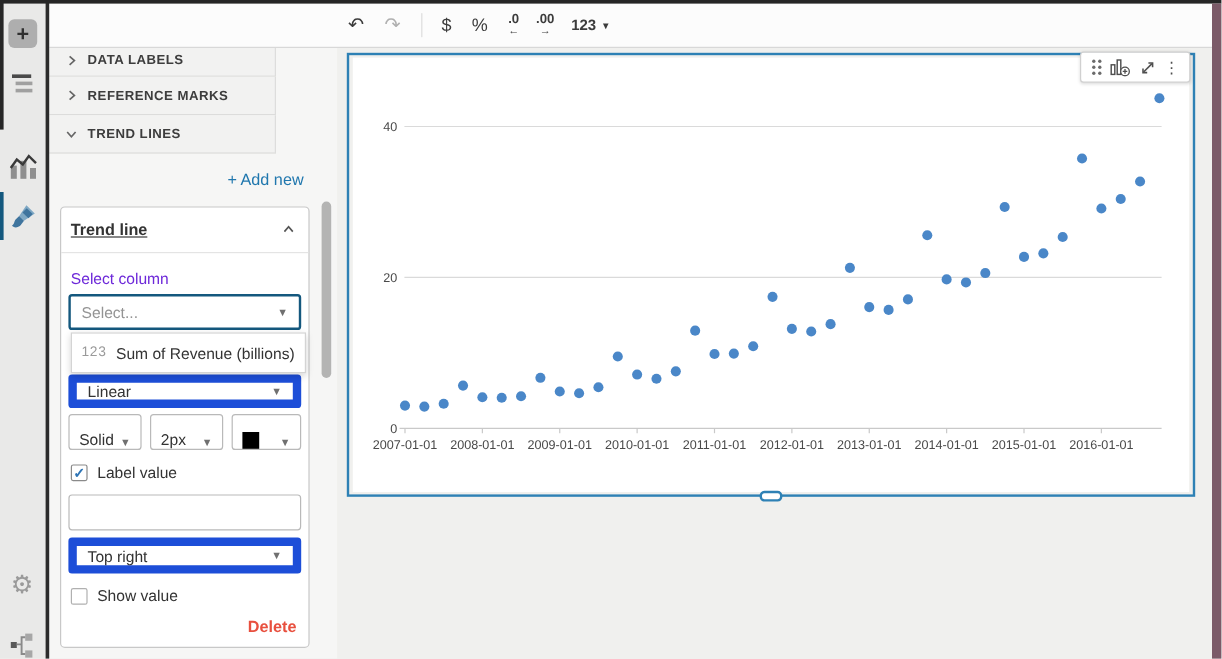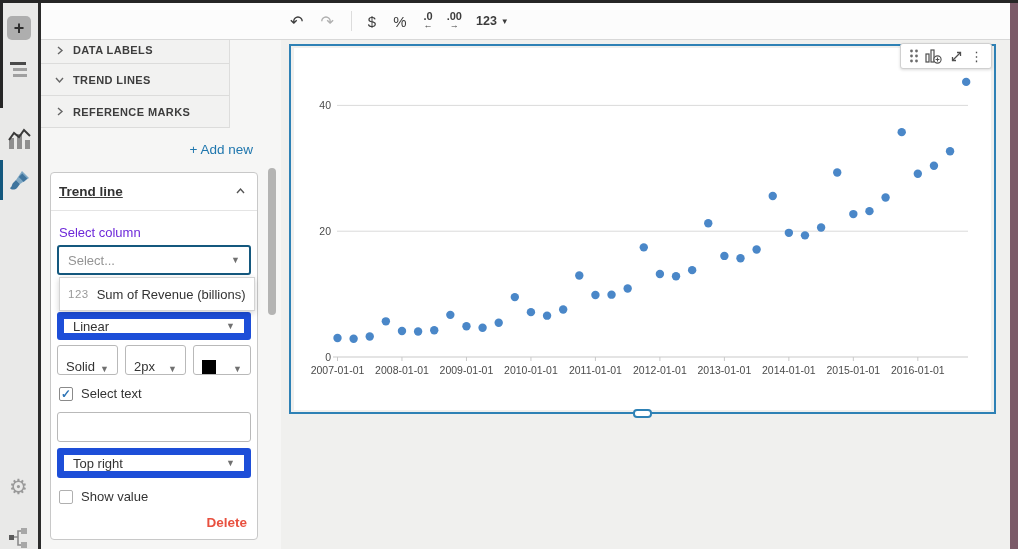--- a/index.html
+++ b/index.html
@@ -151,29 +151,29 @@
   </div>
 
   <div class="sect" style="height:27px">
     <svg class="chev" viewBox="0 0 9 9">
         <polyline points="3,1 7,4.5 3,8" fill="none" stroke="#666" stroke-width="1.4"></polyline>
       </svg>
     <span class="sect-label">DATA LABELS</span>
   </div>
   <div class="sect" style="height:32px">
     <svg class="chev" viewBox="0 0 9 9">
+        <polyline points="3,1 7,4.5 3,8" fill="none" stroke="#666" stroke-width="1.4"></polyline>
+      </svg>
+    <span class="sect-label">REFERENCE MARKS</span>
+  </div>
+  <div class="sect" style="height:32px">
+    <svg class="chev" viewBox="0 0 9 9">
         <polyline points="1,3 4.5,7 8,3" fill="none" stroke="#666" stroke-width="1.4"></polyline>
       </svg>
     <span class="sect-label">TREND LINES</span>
-  </div>
-  <div class="sect" style="height:32px">
-    <svg class="chev" viewBox="0 0 9 9">
-        <polyline points="3,1 7,4.5 3,8" fill="none" stroke="#666" stroke-width="1.4"></polyline>
-      </svg>
-    <span class="sect-label">REFERENCE MARKS</span>
   </div>
 
   <div class="add-new">+ Add new</div>
   <div class="scroll-thumb"></div>
 
   <div class="card">
     <div class="card-head">
       <span class="card-title">Trend line</span>
       <svg class="chev" viewBox="0 0 9 9">
           <polyline points="1,6 4.5,2 8,6" fill="none" stroke="#555" stroke-width="1.4"></polyline>
@@ -208,21 +208,21 @@
       <div class="mini" style="width:58px">
         <span class="swatch"></span>
         <span class="caret">▼</span>
       </div>
     </div>
 
     <div class="chkrow" style="top:213px">
       <span class="chk">
           <span id="chk-label-text">✓</span>
         </span>
-      <span class="lbl">Select text</span>
+      <span class="lbl">Label value</span>
     </div>
 
     <input class="txt-input" value="" style="">
 
     <div class="sel" style="top:275px;height:30px">
       <span>Top right</span>
       <span class="caret">▼</span>
     </div>
 
     <div class="chkrow" style="top:316px">

